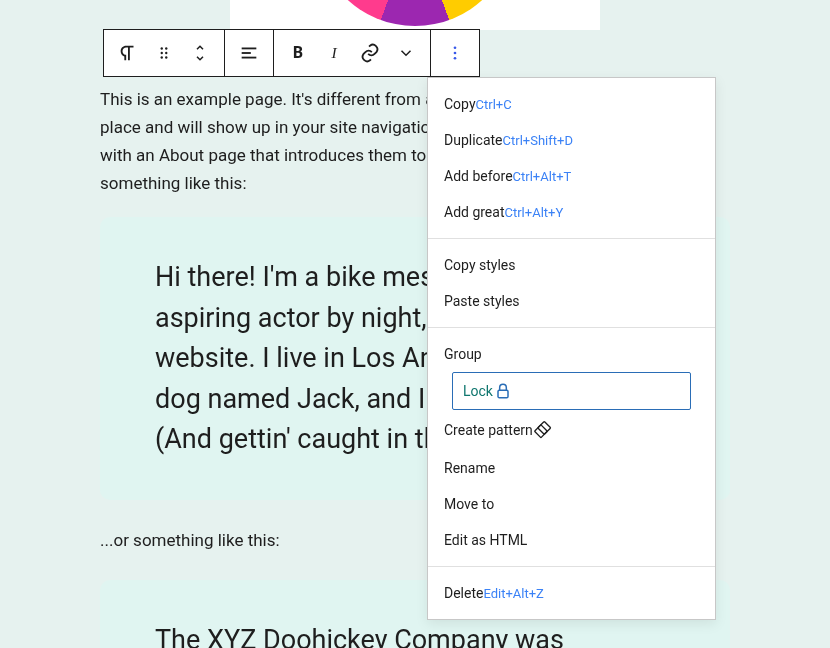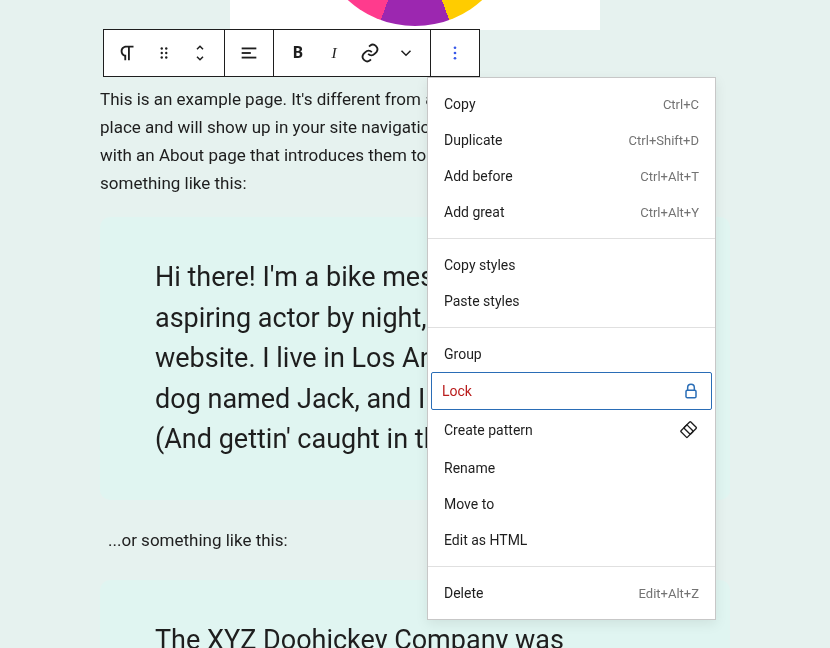--- a/index.html
+++ b/index.html
@@ -102,21 +102,21 @@
   }
   .quote-text {
     font-size: 27px;
     line-height: 1.5;
     color: #1e1e1e;
     margin: 0;
   }
   .interlude {
     font-size: 17px;
     color: #1e1e1e;
-    margin: 0 0 30px 8px;
+    margin: 0 0 30px 0;
   }
 
   
   .menu {
     position: absolute;
     top: 77px;
     left: 427px;
     width: 289px;
     background: #fff;
     border: 1px solid #c7c7c7;
@@ -124,33 +124,32 @@
     font-size: 14px;
   }
   .menu-section {
     border-bottom: 1px solid #e0e0e0;
     padding: 8px 0;
   }
   .menu-section:last-child { border-bottom: none; }
   .menu-item {
     display: flex;
     align-items: center;
-    justify-content: space-between;
     padding: 10px 16px;
     cursor: pointer;
     color: #1e1e1e;
   }
-  .menu-item .shortcut { color: #737373; font-size: 13px; }
+  .menu-item .shortcut { color: #3b82f6; font-size: 13px; }
   .menu-item .trail-icon { width: 20px; height: 20px; display:flex; align-items:center; justify-content:center; }
   .menu-item .trail-icon svg { width: 20px; height: 20px; }
 
   .menu-item.selected {
     border: 1.5px solid #2a6db6;
-    color: #b91c1c;
-    margin: 0 3px;
+    color: #0f766e;
+    margin: 0 24px;
     padding: 8px 10px;
     border-radius: 2px;
   }
   .menu-item.selected .trail-icon svg { stroke: #2a6db6; }
 
 </style>
 </head>
 <body>
 
 <div class="logo-wrap">

